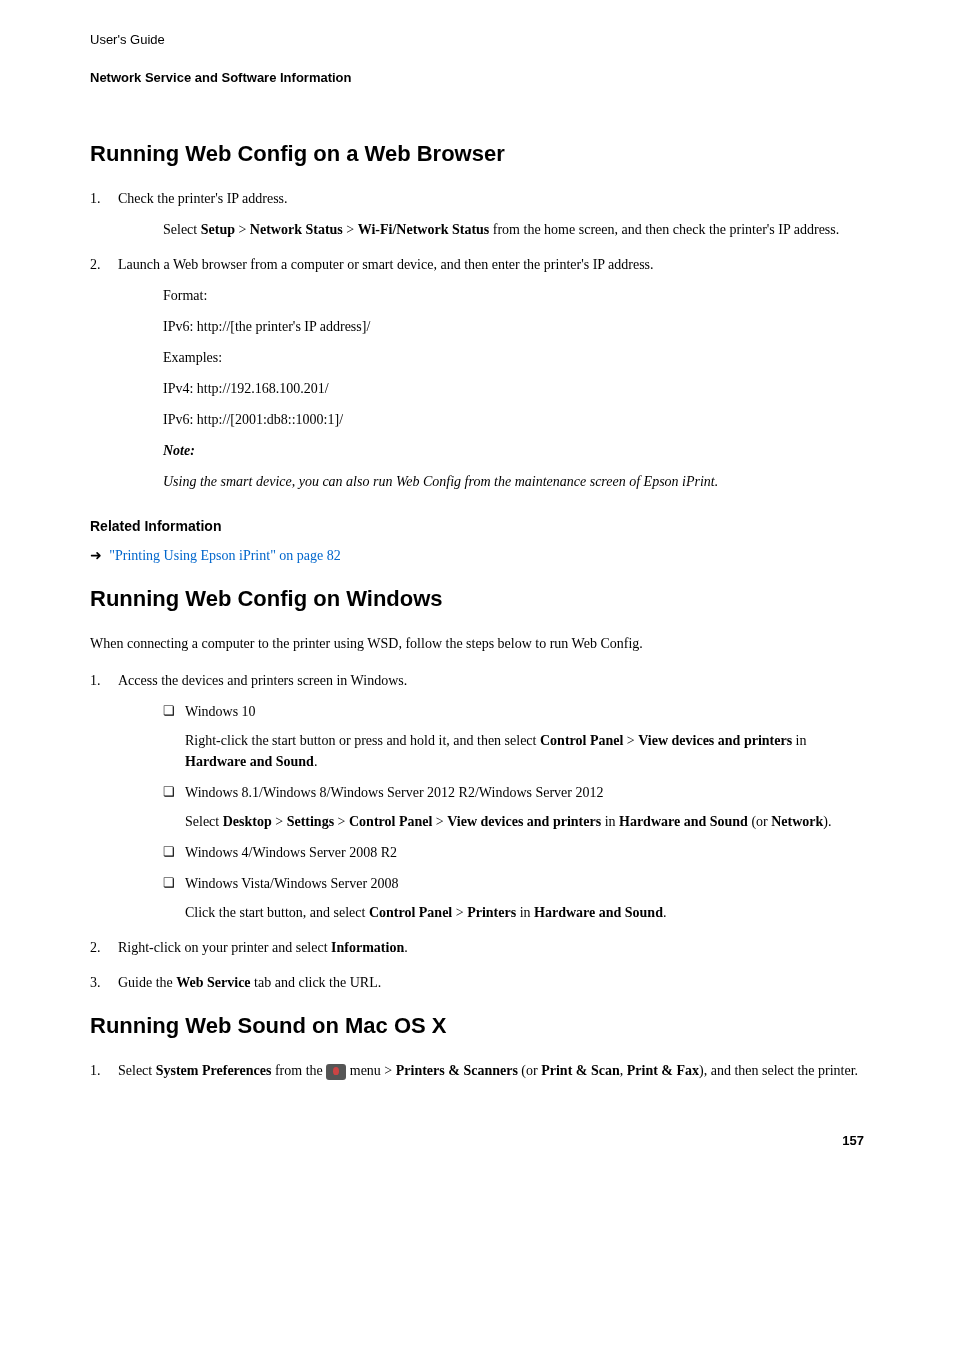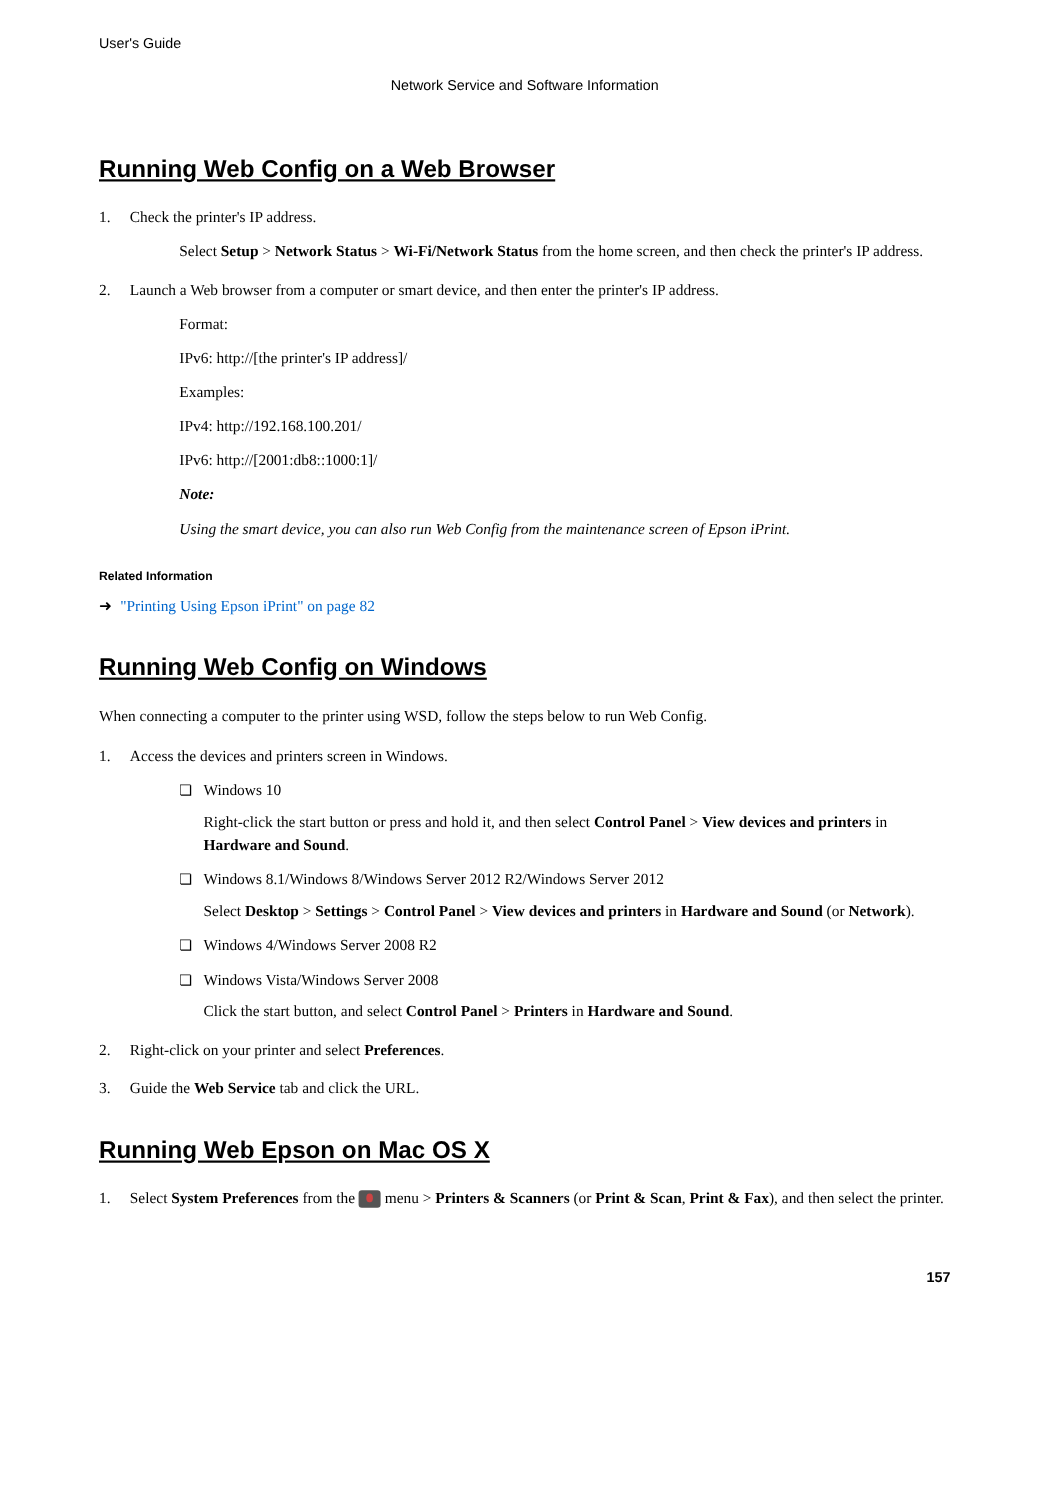--- a/index.html
+++ b/index.html
@@ -18,31 +18,30 @@
       line-height: 1.5;
     }
     .header-left {
       font-family: Arial, Helvetica, sans-serif;
       font-size: 13px;
       margin-bottom: 18px;
     }
     .header-center {
       font-family: Arial, Helvetica, sans-serif;
       font-size: 13px;
-      font-weight: normal;
-      text-align: center;
+      font-weight: bold;
+      text-align: left;
       margin-bottom: 50px;
     }
     h2 {
       font-family: Arial, Helvetica, sans-serif;
       font-size: 22px;
       font-weight: bold;
       margin-bottom: 18px;
-      margin-top: 28px;
-      text-decoration: underline;
+      margin-top: 16px;
     }
     ol {
       list-style: none;
       counter-reset: item;
       margin-left: 0;
     }
     ol > li {
       counter-increment: item;
       margin-bottom: 14px;
       padding-left: 28px;
@@ -62,21 +61,21 @@
     }
     .note-label {
       font-weight: bold;
       font-style: italic;
     }
     .note-text {
       font-style: italic;
     }
     .related-heading {
       font-family: Arial, Helvetica, sans-serif;
-      font-size: 11px;
+      font-size: 14px;
       font-weight: bold;
       margin-top: 24px;
       margin-bottom: 8px;
     }
     .related-link {
       color: #0066cc;
       text-decoration: none;
       font-family: Georgia, serif;
     }
     .arrow-icon {
@@ -196,27 +195,27 @@
         <li>
           <span>Windows Vista/Windows Server 2008</span>
           <p class="sub-desc">
             <span>Click the start button, and select </span><b>Control Panel</b><span> &gt; </span><b>Printers</b><span> in </span><b>Hardware and Sound</b><span>.</span>
           </p>
         </li>
       </ul>
     </div>
   </li>
   <li>
-    <span>Right-click on your printer and select </span><b>Preferences</b><span>.</span>
+    <span>Right-click on your printer and select </span><b>Information</b><span>.</span>
   </li>
   <li>
     <span>Guide the </span><b>Web Service</b><span> tab and click the URL.</span>
   </li>
 </ol>
 
-<h2>Running Web Epson on Mac OS X</h2>
+<h2>Running Web Sound on Mac OS X</h2>
 <ol>
   <li>
     <span>Select </span><b>System Preferences</b><span> from the </span><span class="apple-icon"></span><span> menu &gt; </span><b>Printers &amp; Scanners</b><span> (or </span><b>Print &amp; Scan</b><span>, </span><b>Print &amp; Fax</b><span>), and then select the printer.</span>
   </li>
 </ol>
 
 <div class="page-number">157</div>
 
 </body></html>

